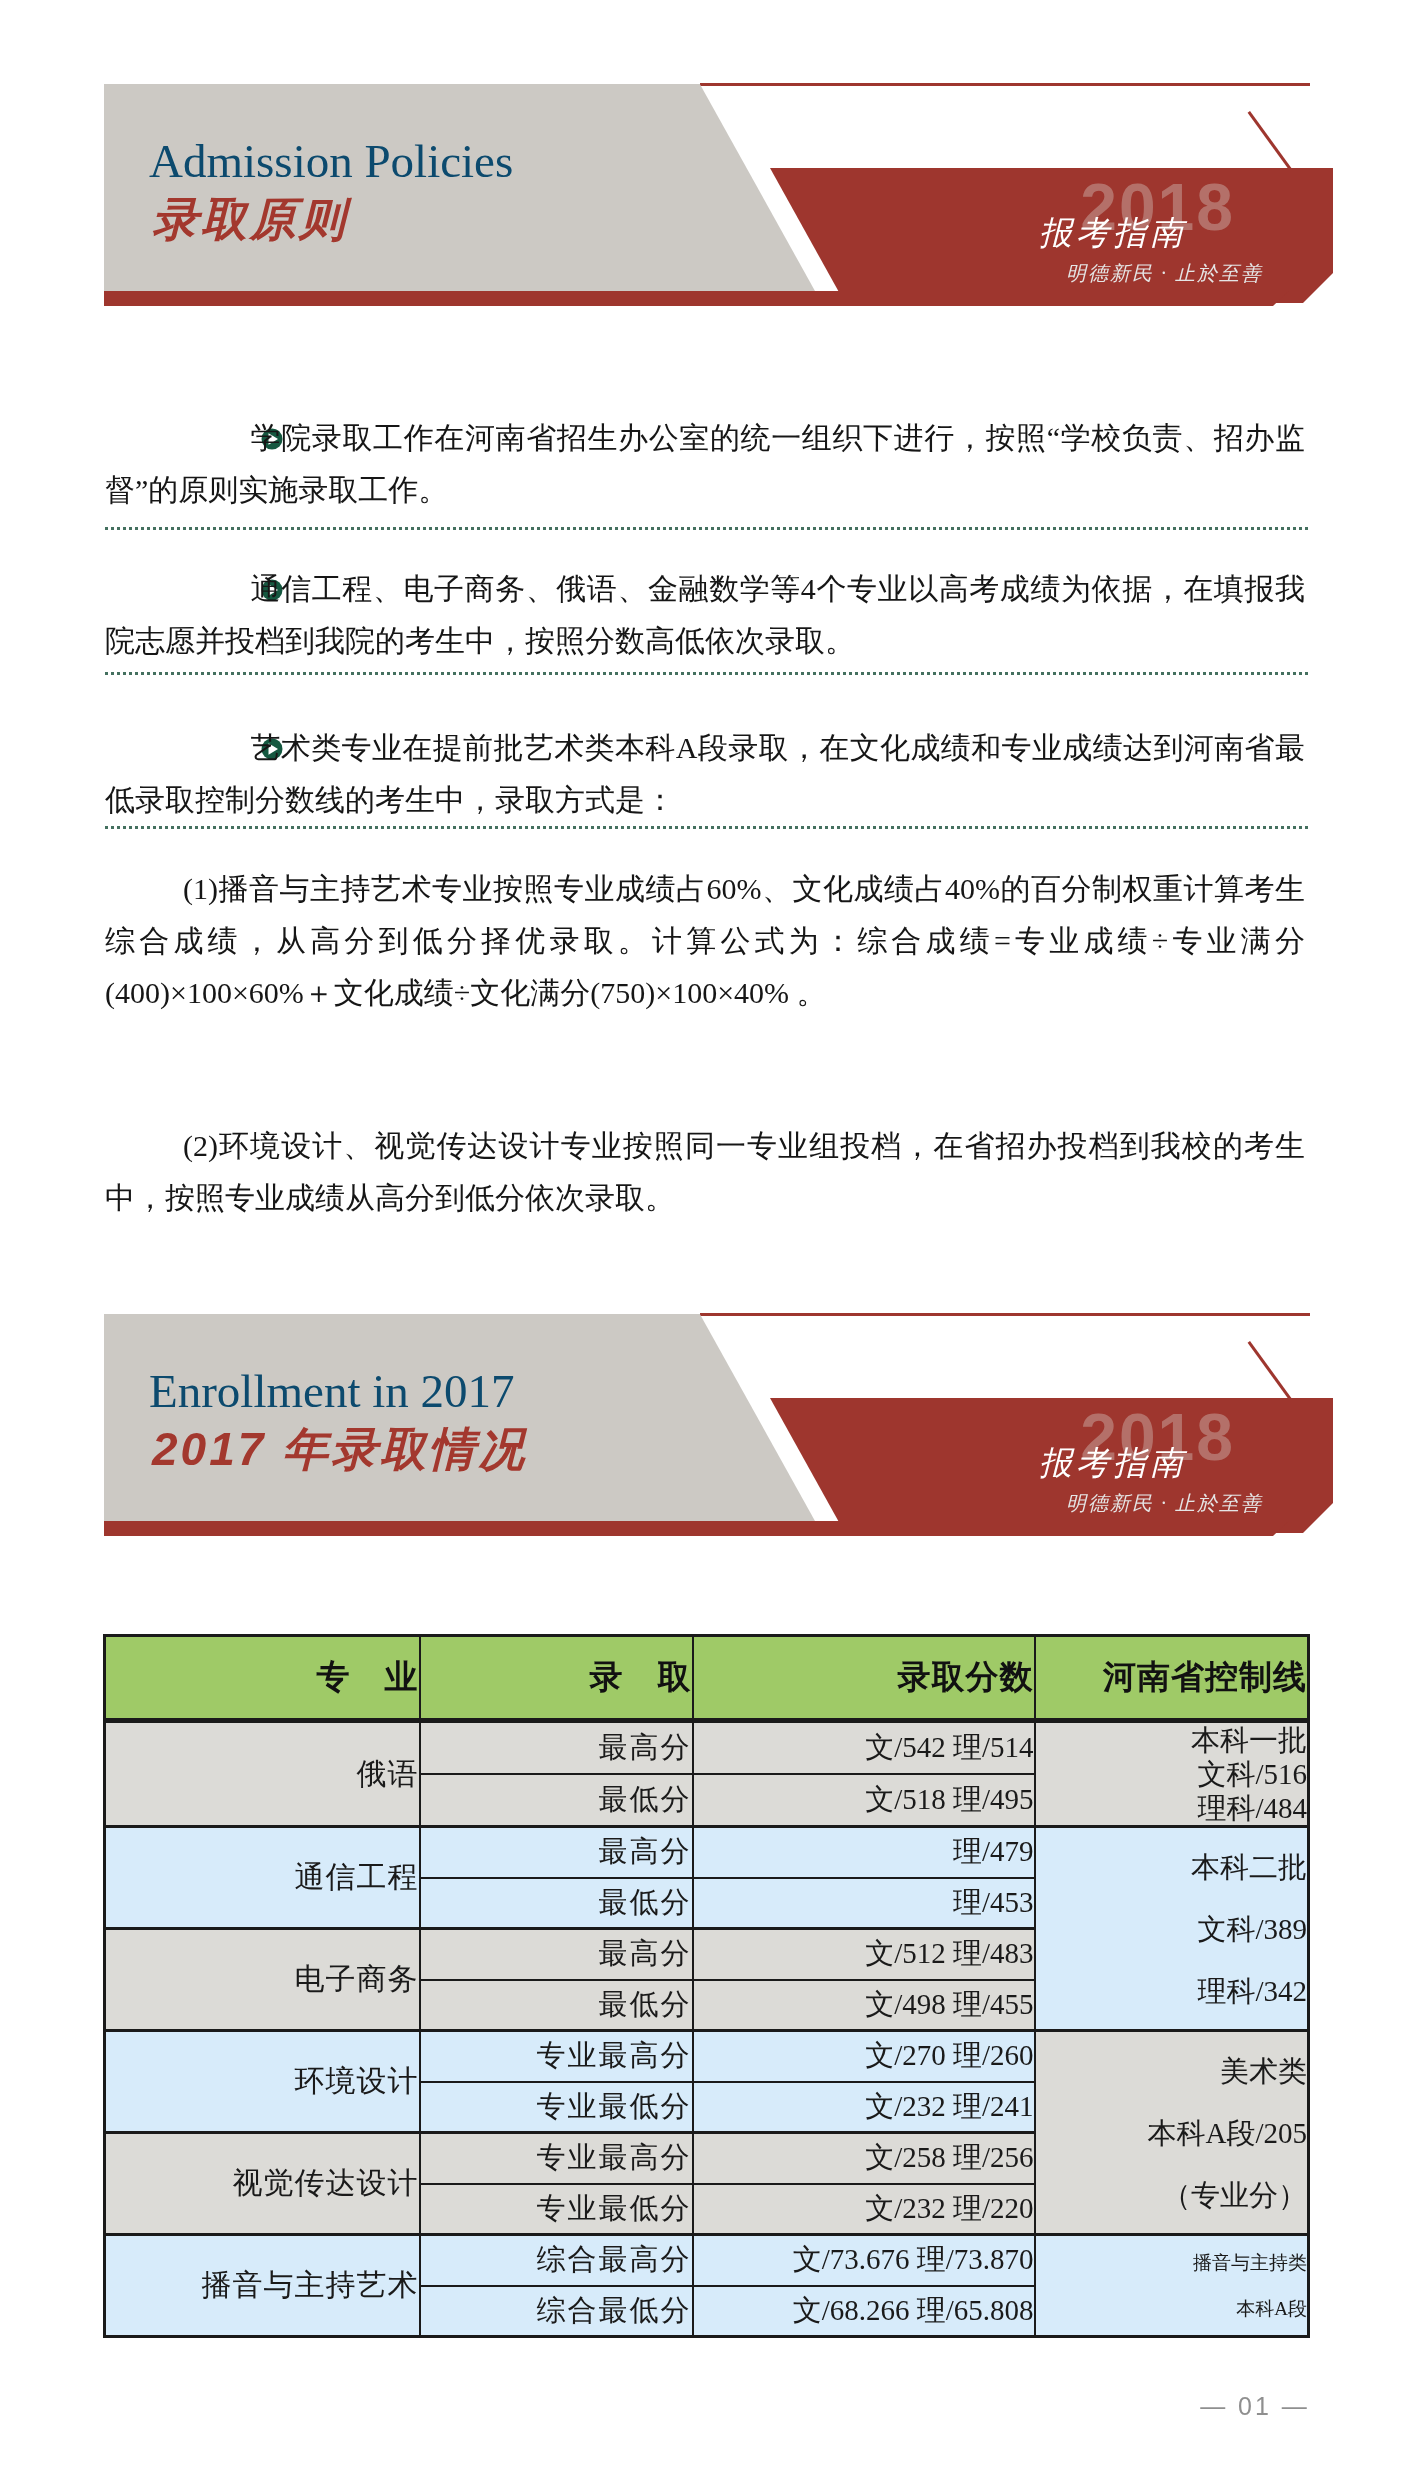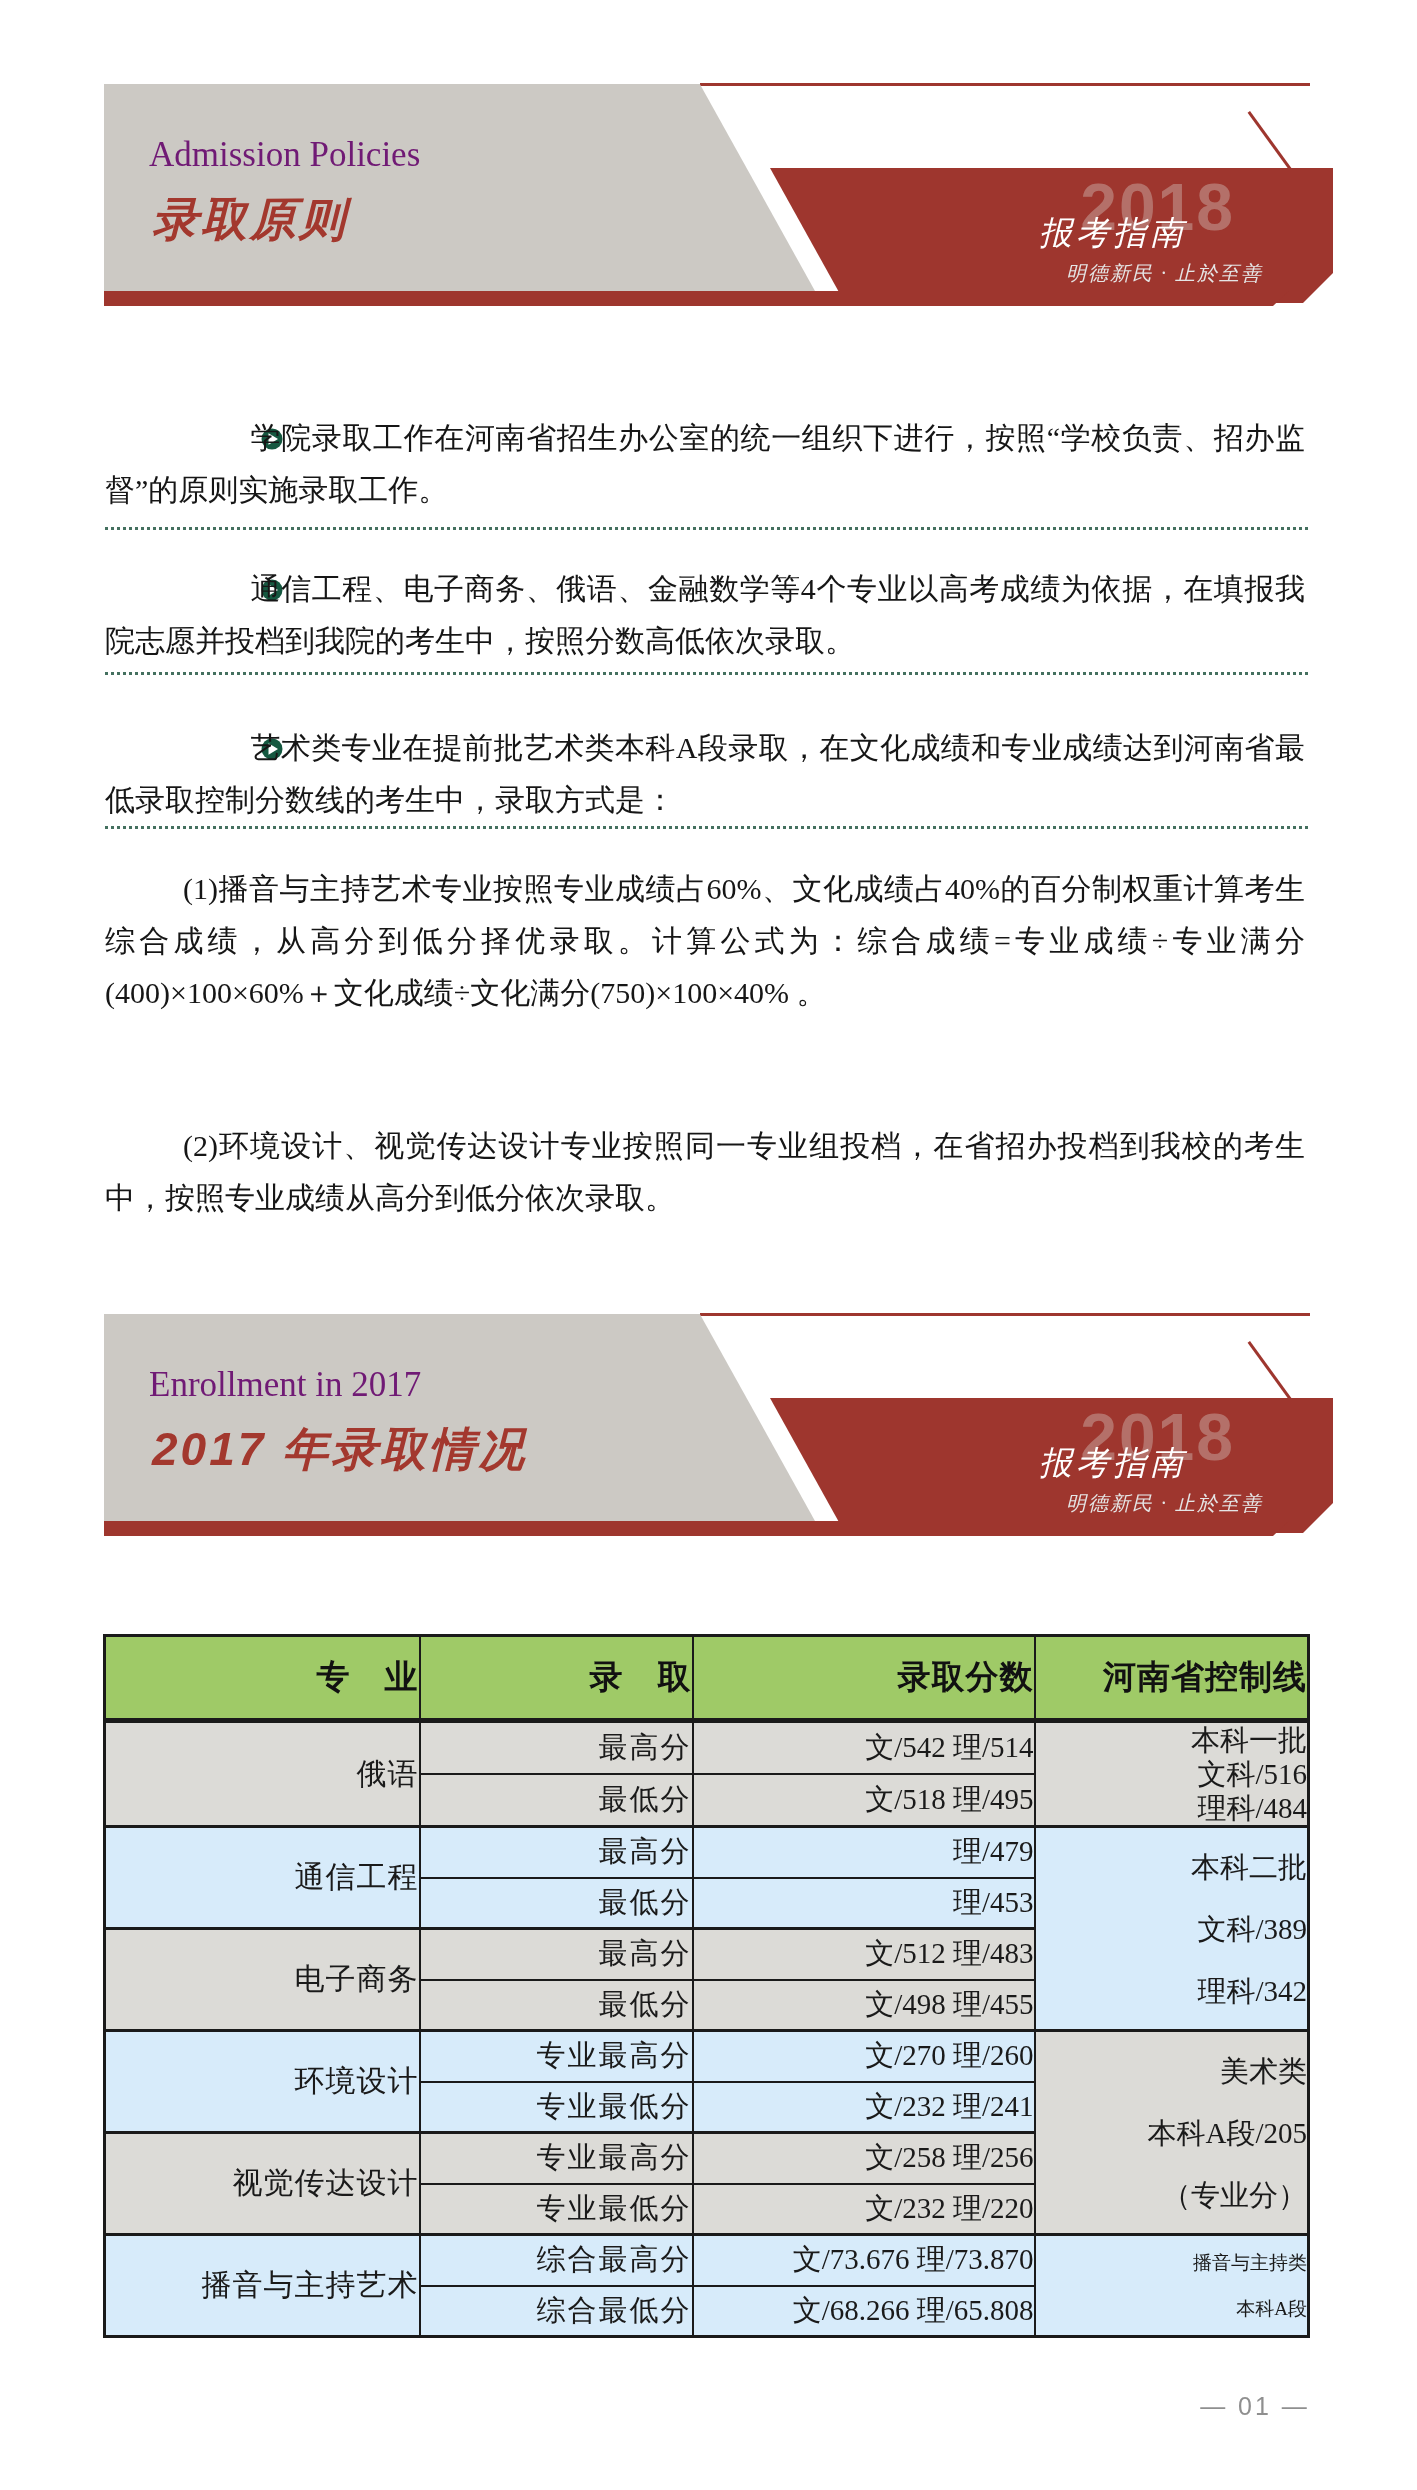--- a/index.html
+++ b/index.html
@@ -15,21 +15,21 @@
   .red-block{position:absolute;left:666px;top:85px;width:563px;height:135px;background:#9E362E;
     clip-path:polygon(0 0,100% 0,100% calc(100% - 30px),calc(100% - 30px) 100%,75px 100%);}
   .ghost-year{position:absolute;top:6px;right:98px;font-family:"Liberation Sans","DejaVu Sans",sans-serif;
     font-weight:bold;font-size:66px;letter-spacing:2px;color:#d8cfc9;opacity:0.38;line-height:1;}
   .badge-title{position:absolute;top:47px;right:146px;font-family:"Liberation Sans","DejaVu Sans",sans-serif;
     font-weight:normal;font-style:italic;font-size:33px;letter-spacing:4px;color:#ffffff;line-height:1.1;}
   .badge-motto{position:absolute;top:94px;right:70px;font-style:italic;font-size:20px;letter-spacing:2px;
     color:#e5e5e5;line-height:1.1;}
   .gray-shape{position:absolute;left:0;top:1px;width:711px;height:207px;background:#CCC9C4;
     clip-path:polygon(0 0,83.8% 0,100% 100%,0 100%);}
-  .banner-en{position:absolute;left:45px;top:52px;font-size:35px;color:#701a75;line-height:1.1;}
+  .banner-en{position:absolute;left:45px;top:52px;font-size:47px;color:#0c4a6e;line-height:1.1;}
   .banner-cn{position:absolute;left:48px;top:110px;font-family:"Liberation Sans","DejaVu Sans",sans-serif;
     font-weight:bold;font-size:46px;letter-spacing:3px;color:#A3382E;line-height:1.1;font-style:italic;}
   .banner-redbar{position:absolute;left:0;top:208px;width:1185px;height:15px;background:#9E362E;
     clip-path:polygon(0 0,100% 0,calc(100% - 16px) 100%,0 100%);}
   
   .para{position:absolute;left:105px;width:1200px;font-size:30px;line-height:52px;
     text-align:justify;text-justify:inter-ideograph;text-indent:78px;color:#161616;}
   .bullet-icon{display:inline-block;width:22px;height:22px;margin-right:45px;vertical-align:-2px;}
   .dotted-divider{position:absolute;left:105px;width:1203px;height:0;border-top:3px dotted #44705F;}
   

